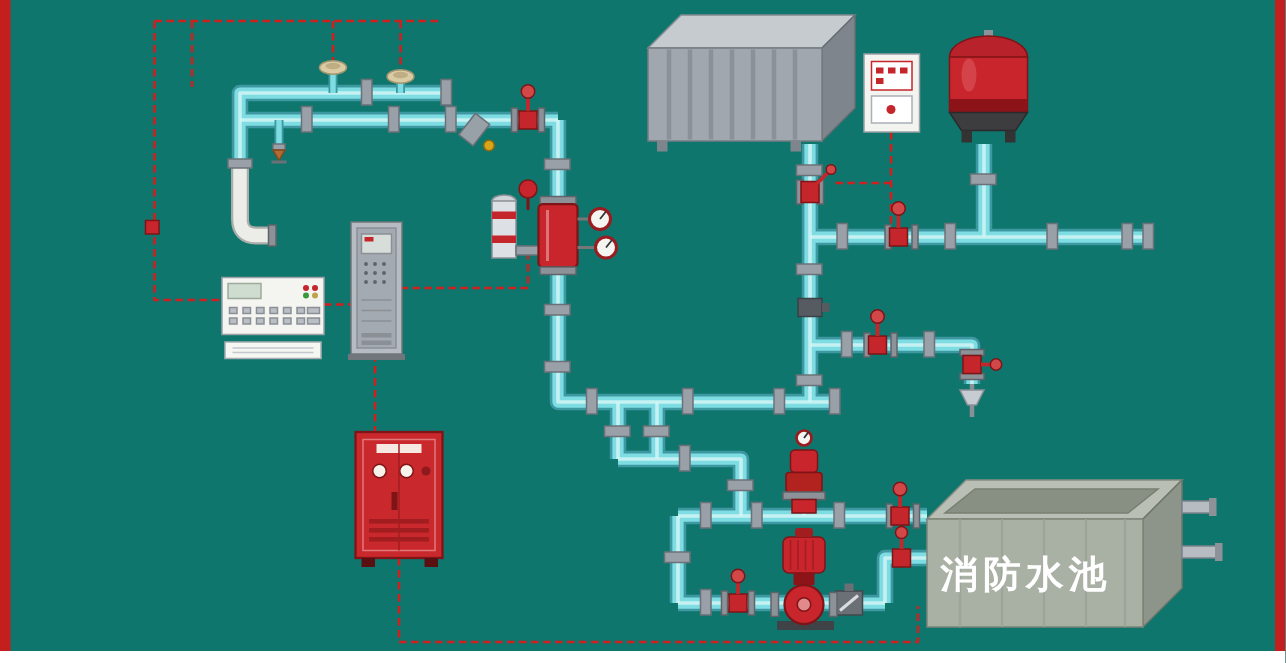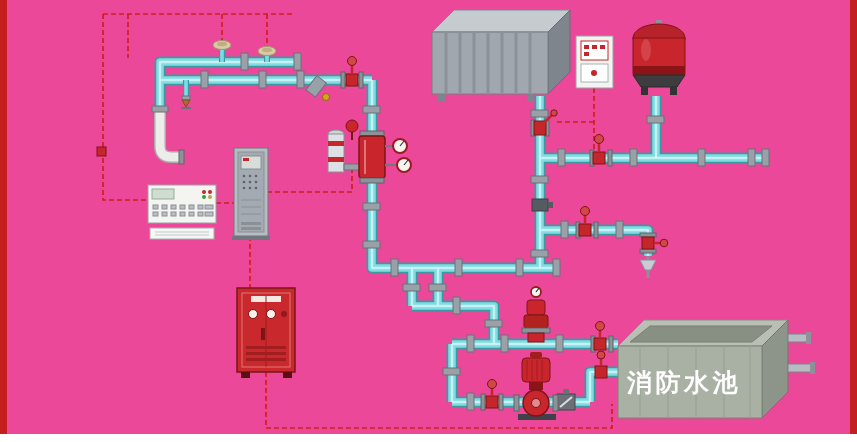--- a/index.html
+++ b/index.html
@@ -1,16 +1,16 @@
 <!DOCTYPE html>
 <html><head>
 <meta charset="utf-8">
 <style>
   html,body{margin:0;padding:0;background:#9a9a9a;}
-  .stage{position:relative;width:857px;height:442px;background:#ec4899;overflow:hidden;font-family:"Liberation Sans",sans-serif;}
+  .stage{position:relative;width:857px;height:442px;background:#0f766e;overflow:hidden;font-family:"Liberation Sans",sans-serif;}
   .stage svg{position:absolute;left:0;top:0;}
   .pipe-out use{stroke:#3e98a1;stroke-width:11;fill:none;stroke-linejoin:round;stroke-linecap:butt}
   .pipe-in  use{stroke:#7edde2;stroke-width:7.5;fill:none;stroke-linejoin:round}
   .pipe-hi  use{stroke:#d2f4f6;stroke-width:2.4;fill:none;stroke-linejoin:round;opacity:.85}
   .stem-out use{stroke:#3e98a1;stroke-width:6;fill:none}
   .stem-in  use{stroke:#7edde2;stroke-width:3.6;fill:none}
   .wire{stroke:#cf1f1f;stroke-width:1.7;fill:none;stroke-dasharray:5 3}
   .fit{fill:#9aa0a7;stroke:#6b7178;stroke-width:1}
   .vbody{fill:#c5262b;stroke:#7e1416;stroke-width:1}
   .vstem{stroke:#c5262b;stroke-width:2.5;fill:none}

